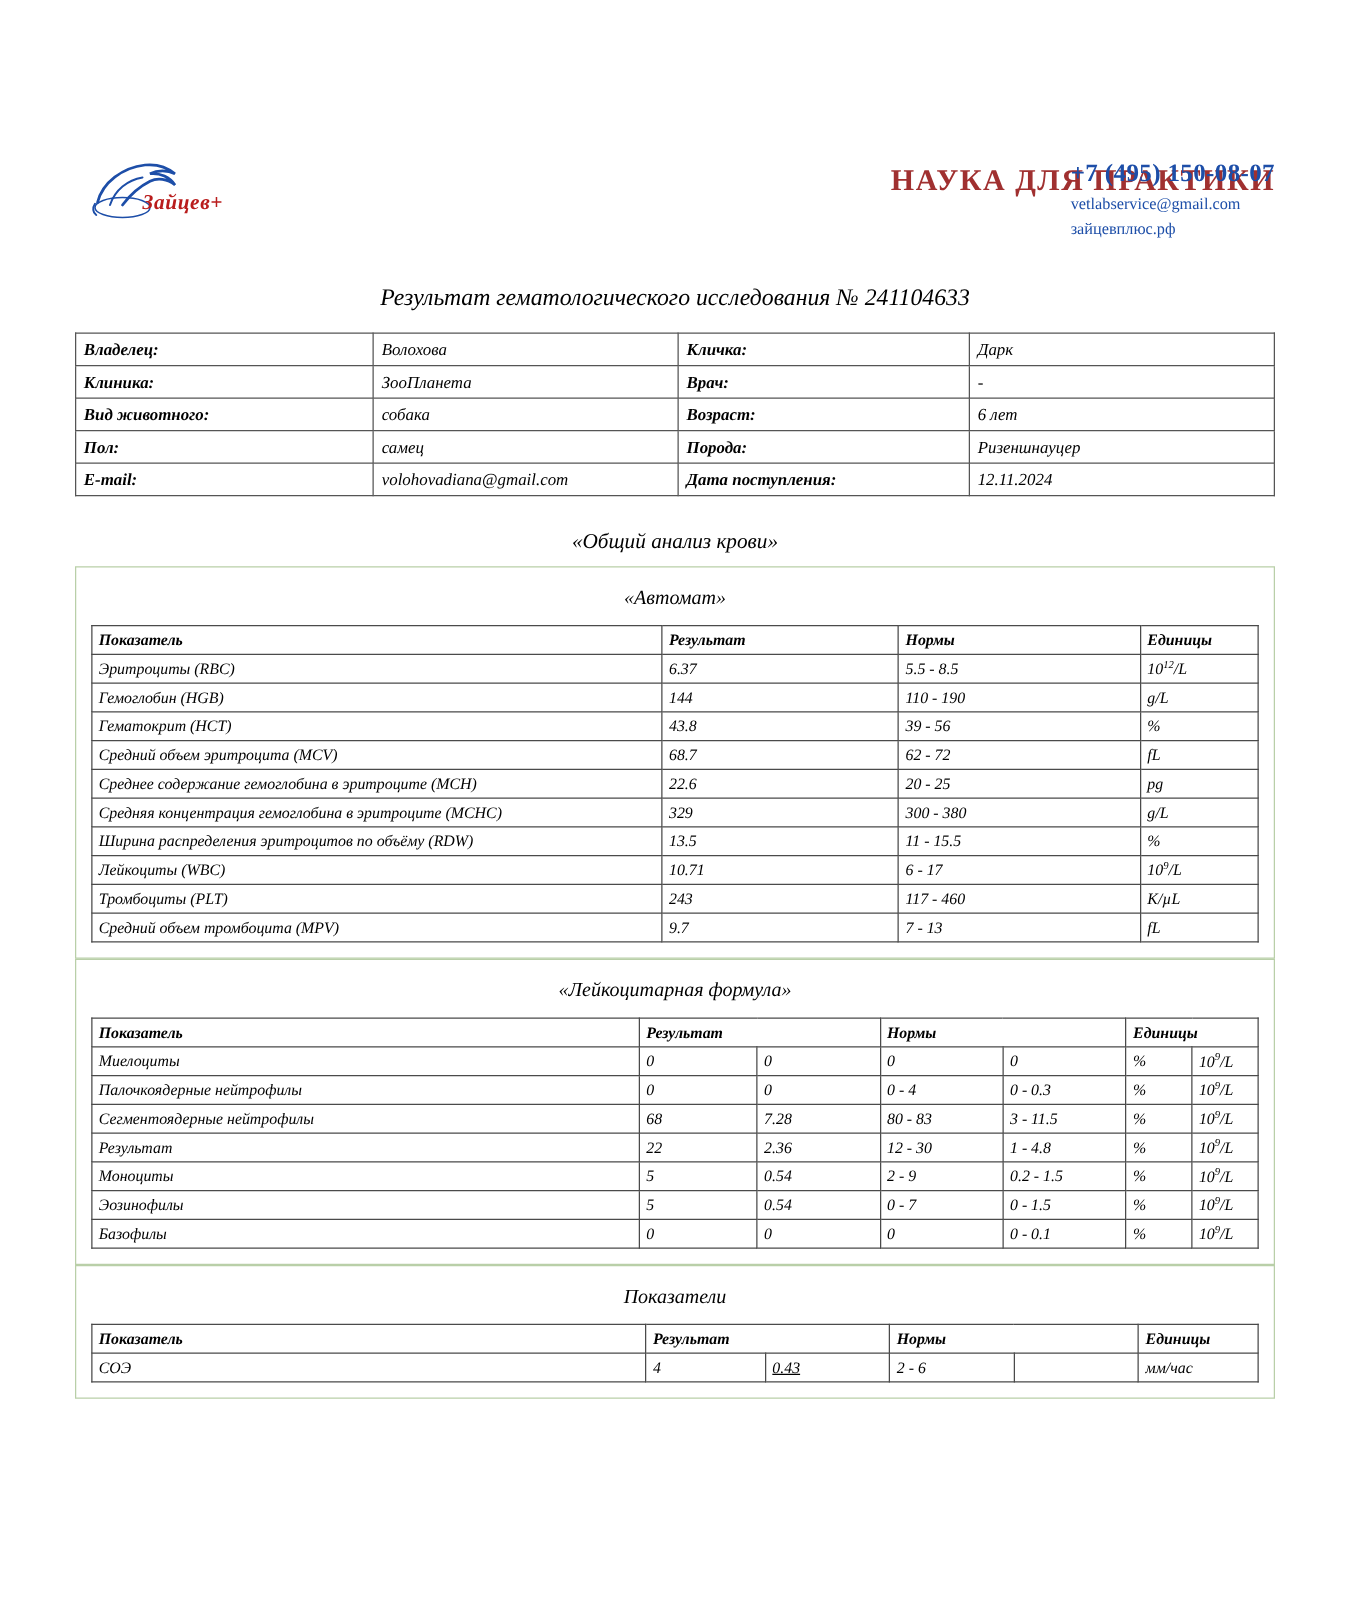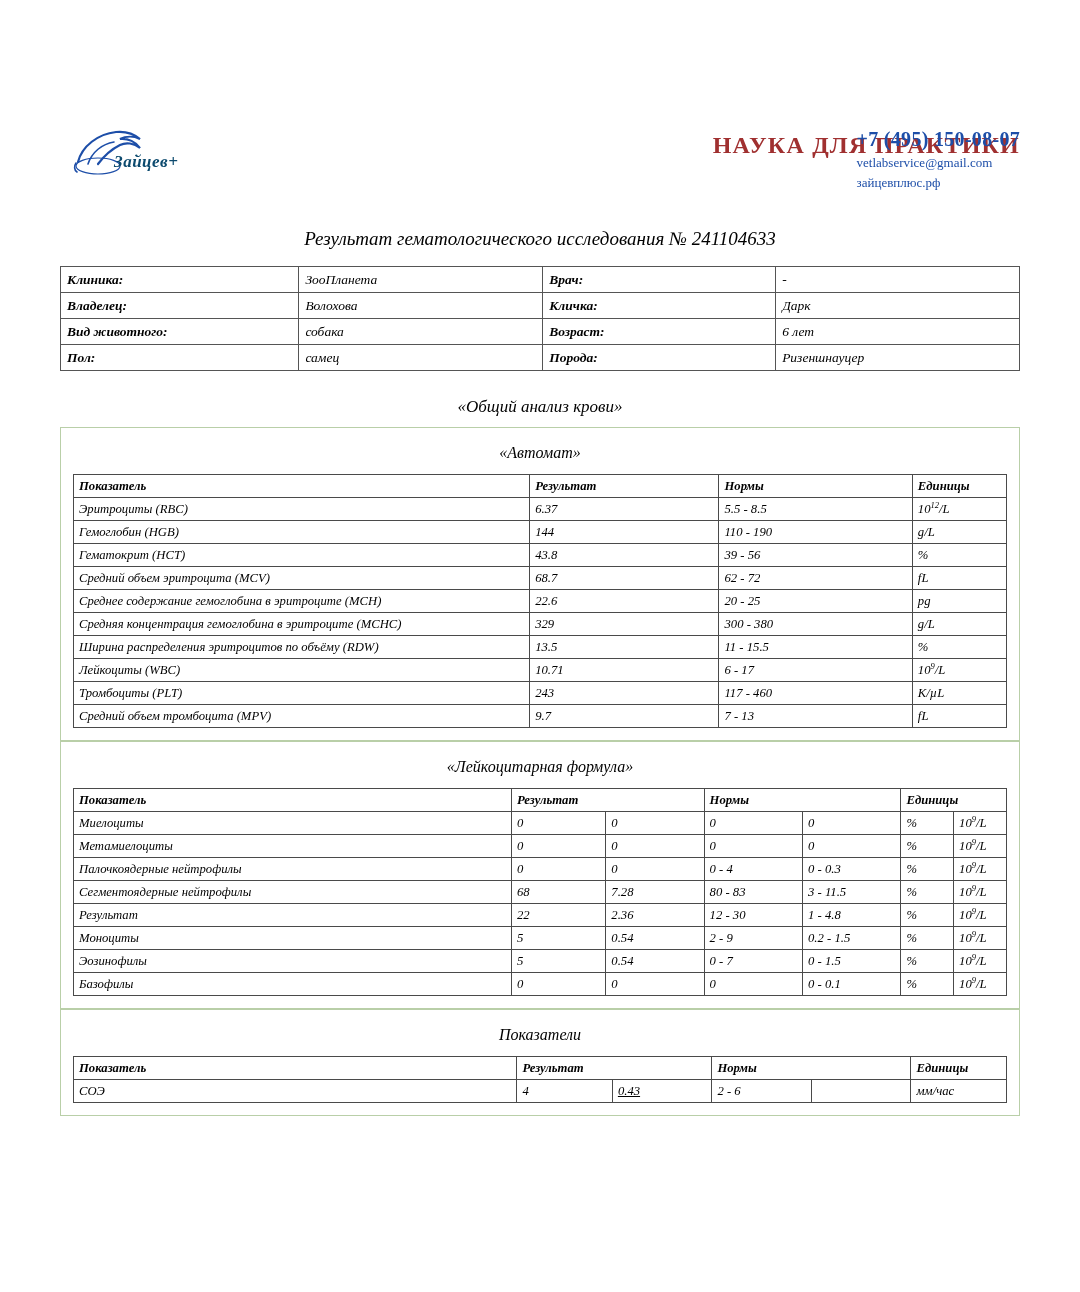--- a/index.html
+++ b/index.html
@@ -38,21 +38,21 @@
   }
   .logo svg { display: block; }
   .logo-text {
     position: absolute;
     left: 46px;
     top: 34px;
     font-family: "Liberation Serif", serif;
     font-style: italic;
     font-weight: bold;
     font-size: 17px;
-    color: #0c4a6e;
+    color: #b91c1c;
     letter-spacing: 0.5px;
   }
   .head-title {
     position: absolute;
     left: 0;
     right: 0;
     top: 12px;
     text-align: right;
     font-size: 24px;
     font-weight: bold;
@@ -194,43 +194,49 @@
       <div class="email">vetlabservice@gmail.com</div>
       <div class="site">зайцевплюс.рф</div>
     </div>
   </div>
 
   <div class="doc-title">Результат гематологического исследования № 241104633</div>
 
   <table class="info-table">
     <tbody>
       <tr>
+        <td class="lbl">Владелец:</td>
+        <td class="val">Волохова</td>
+        <td class="lbl2">Кличка:</td>
+        <td class="val">Дарк</td>
+      </tr>
+      <tr>
         <td class="lbl">Клиника:</td>
         <td class="val">ЗооПланета</td>
         <td class="lbl2">Врач:</td>
         <td class="val">-</td>
-      </tr>
-      <tr>
-        <td class="lbl">Владелец:</td>
-        <td class="val">Волохова</td>
-        <td class="lbl2">Кличка:</td>
-        <td class="val">Дарк</td>
       </tr>
       <tr>
         <td class="lbl">Вид животного:</td>
         <td class="val">собака</td>
         <td class="lbl2">Возраст:</td>
         <td class="val">6 лет</td>
       </tr>
       <tr>
         <td class="lbl">Пол:</td>
         <td class="val">самец</td>
         <td class="lbl2">Порода:</td>
         <td class="val">Ризеншнауцер</td>
       </tr>
+      <tr>
+        <td class="lbl">E-mail:</td>
+        <td class="val">volohovadiana@gmail.com</td>
+        <td class="lbl2">Дата поступления:</td>
+        <td class="val">12.11.2024</td>
+      </tr>
     </tbody>
   </table>
 
   <div class="section-title">«Общий анализ крови»</div>
 
   <div class="panel">
     <div class="panel-title">«Автомат»</div>
     <table class="data-table automat">
       <thead>
         <tr>
@@ -320,29 +326,20 @@
           <tr>
             <td class="c-name">Миелоциты</td>
             <td class="c-res1">0</td>
             <td class="c-res2">0</td>
             <td class="c-norm1">0</td>
             <td class="c-norm2">0</td>
             <td class="c-unit1 unit-cell">%</td>
             <td class="c-unit2 unit-cell">10<sup>9</sup>/L</td>
           </tr>
           <tr>
-            <td class="c-name">Метамиелоциты</td>
-            <td class="c-res1">0</td>
-            <td class="c-res2">0</td>
-            <td class="c-norm1">0</td>
-            <td class="c-norm2">0</td>
-            <td class="c-unit1 unit-cell">%</td>
-            <td class="c-unit2 unit-cell">10<sup>9</sup>/L</td>
-          </tr>
-          <tr>
             <td class="c-name">Палочкоядерные нейтрофилы</td>
             <td class="c-res1">0</td>
             <td class="c-res2">0</td>
             <td class="c-norm1">0 - 4</td>
             <td class="c-norm2">0 - 0.3</td>
             <td class="c-unit1 unit-cell">%</td>
             <td class="c-unit2 unit-cell">10<sup>9</sup>/L</td>
           </tr>
           <tr>
             <td class="c-name">Сегментоядерные нейтрофилы</td>

